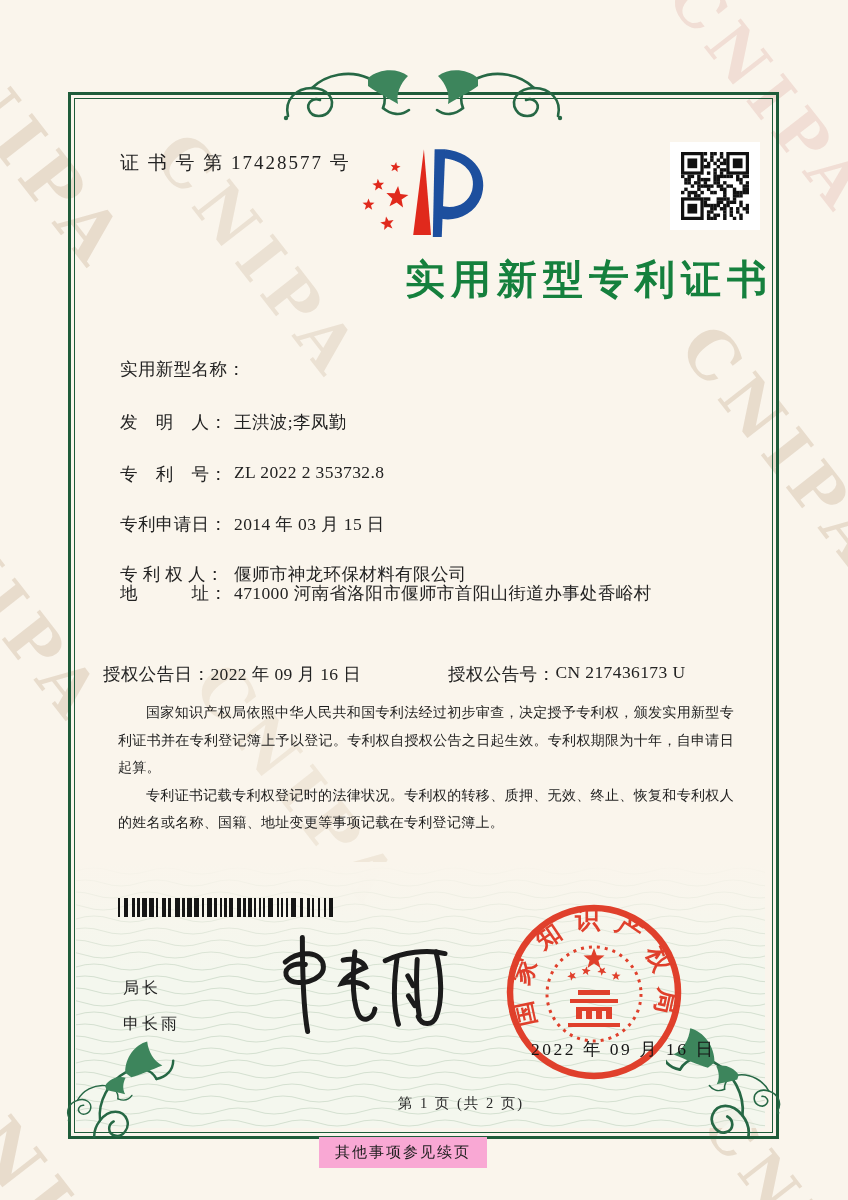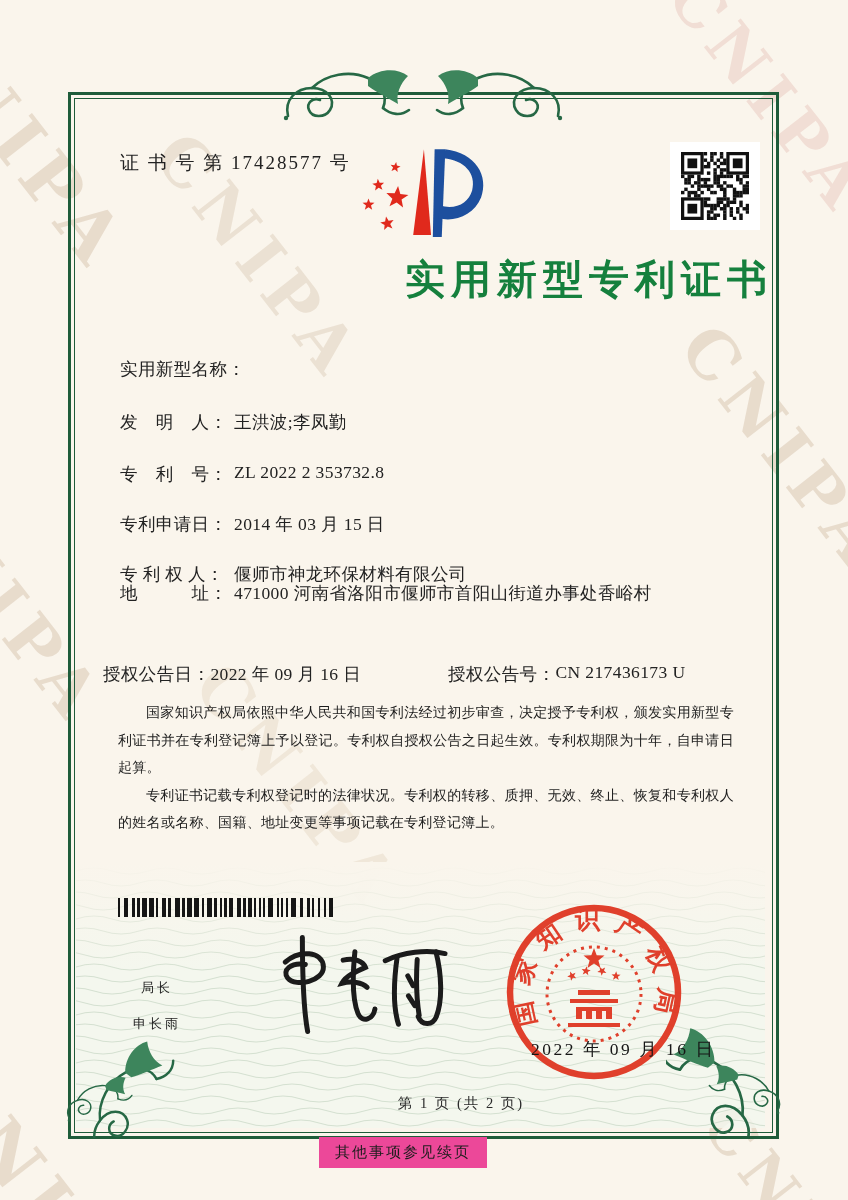--- a/index.html
+++ b/index.html
@@ -23,27 +23,27 @@
          display:flex;align-items:center;justify-content:center;}
   .title{position:absolute;left:68px;top:252px;width:705px;text-align:right;font-size:40px;
          font-weight:bold;letter-spacing:6px;color:#15803d;z-index:4;}
   .row{position:absolute;left:120px;display:flex;font-size:17.5px;letter-spacing:.4px;z-index:4;white-space:nowrap;}
   .row .lbl{width:114px;flex:none;}
   .grant{position:absolute;display:flex;font-size:17.5px;letter-spacing:.4px;z-index:4;white-space:nowrap;}
   .paras{position:absolute;left:118px;top:699px;width:616px;font-size:14px;line-height:27.5px;
          text-align:justify;letter-spacing:.3px;z-index:4;color:#1d1d1d;}
   .paras p{margin:0;text-indent:2em;}
   .barcode{position:absolute;left:118px;top:898px;z-index:4;}
-  .signoff{position:absolute;left:133px;top:970px;font-size:13px;line-height:36px;letter-spacing:3px;z-index:4;text-align:center;}
+  .signoff{position:absolute;left:123px;top:970px;font-size:16px;line-height:36px;letter-spacing:3px;z-index:4;}
   .signature{position:absolute;left:240px;top:926px;z-index:5;transform:rotate(-2deg);}
   .seal{position:absolute;left:504px;top:902px;z-index:5;opacity:.94;}
   .seal-date{position:absolute;left:531px;top:1037px;font-size:17.5px;letter-spacing:2.5px;color:#161616;z-index:6;}
   .page-no{position:absolute;left:68px;top:1094px;width:786px;text-align:center;font-size:14.5px;
            letter-spacing:2px;z-index:4;color:#2a2a2a;}
-  .note{position:absolute;left:319px;top:1137px;background:#ec4899;padding:6px 16px;font-size:15px;
+  .note{position:absolute;left:319px;top:1137px;background:#f9a8d4;padding:6px 16px;font-size:15px;
         letter-spacing:2px;z-index:4;color:#1d1d1d;}
 </style>
 </head>
 <body>
 
 <div class="page">
 
   <span class="wm" style="left:-46px;top:-12px;font-size:72px">CNIPA</span>
   <span class="wm" style="left:712px;top:-40px;font-size:64px;color:rgba(223,170,160,.30)">CNIPA</span>
   <span class="wm" style="left:200px;top:118px;font-size:66px;color:rgba(203,180,152,.30)">CNIPA</span>

